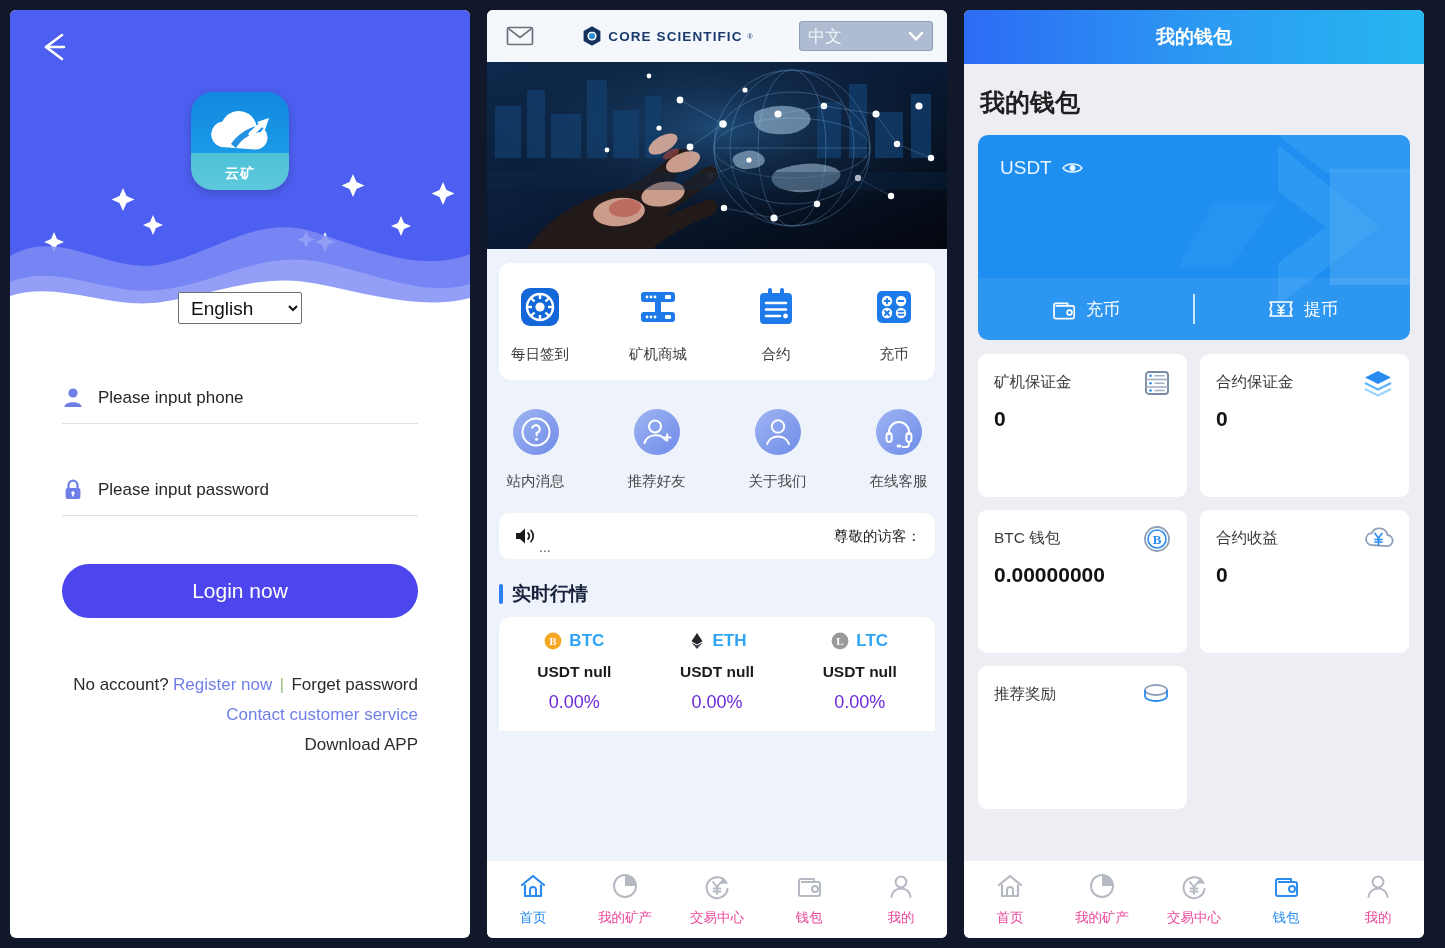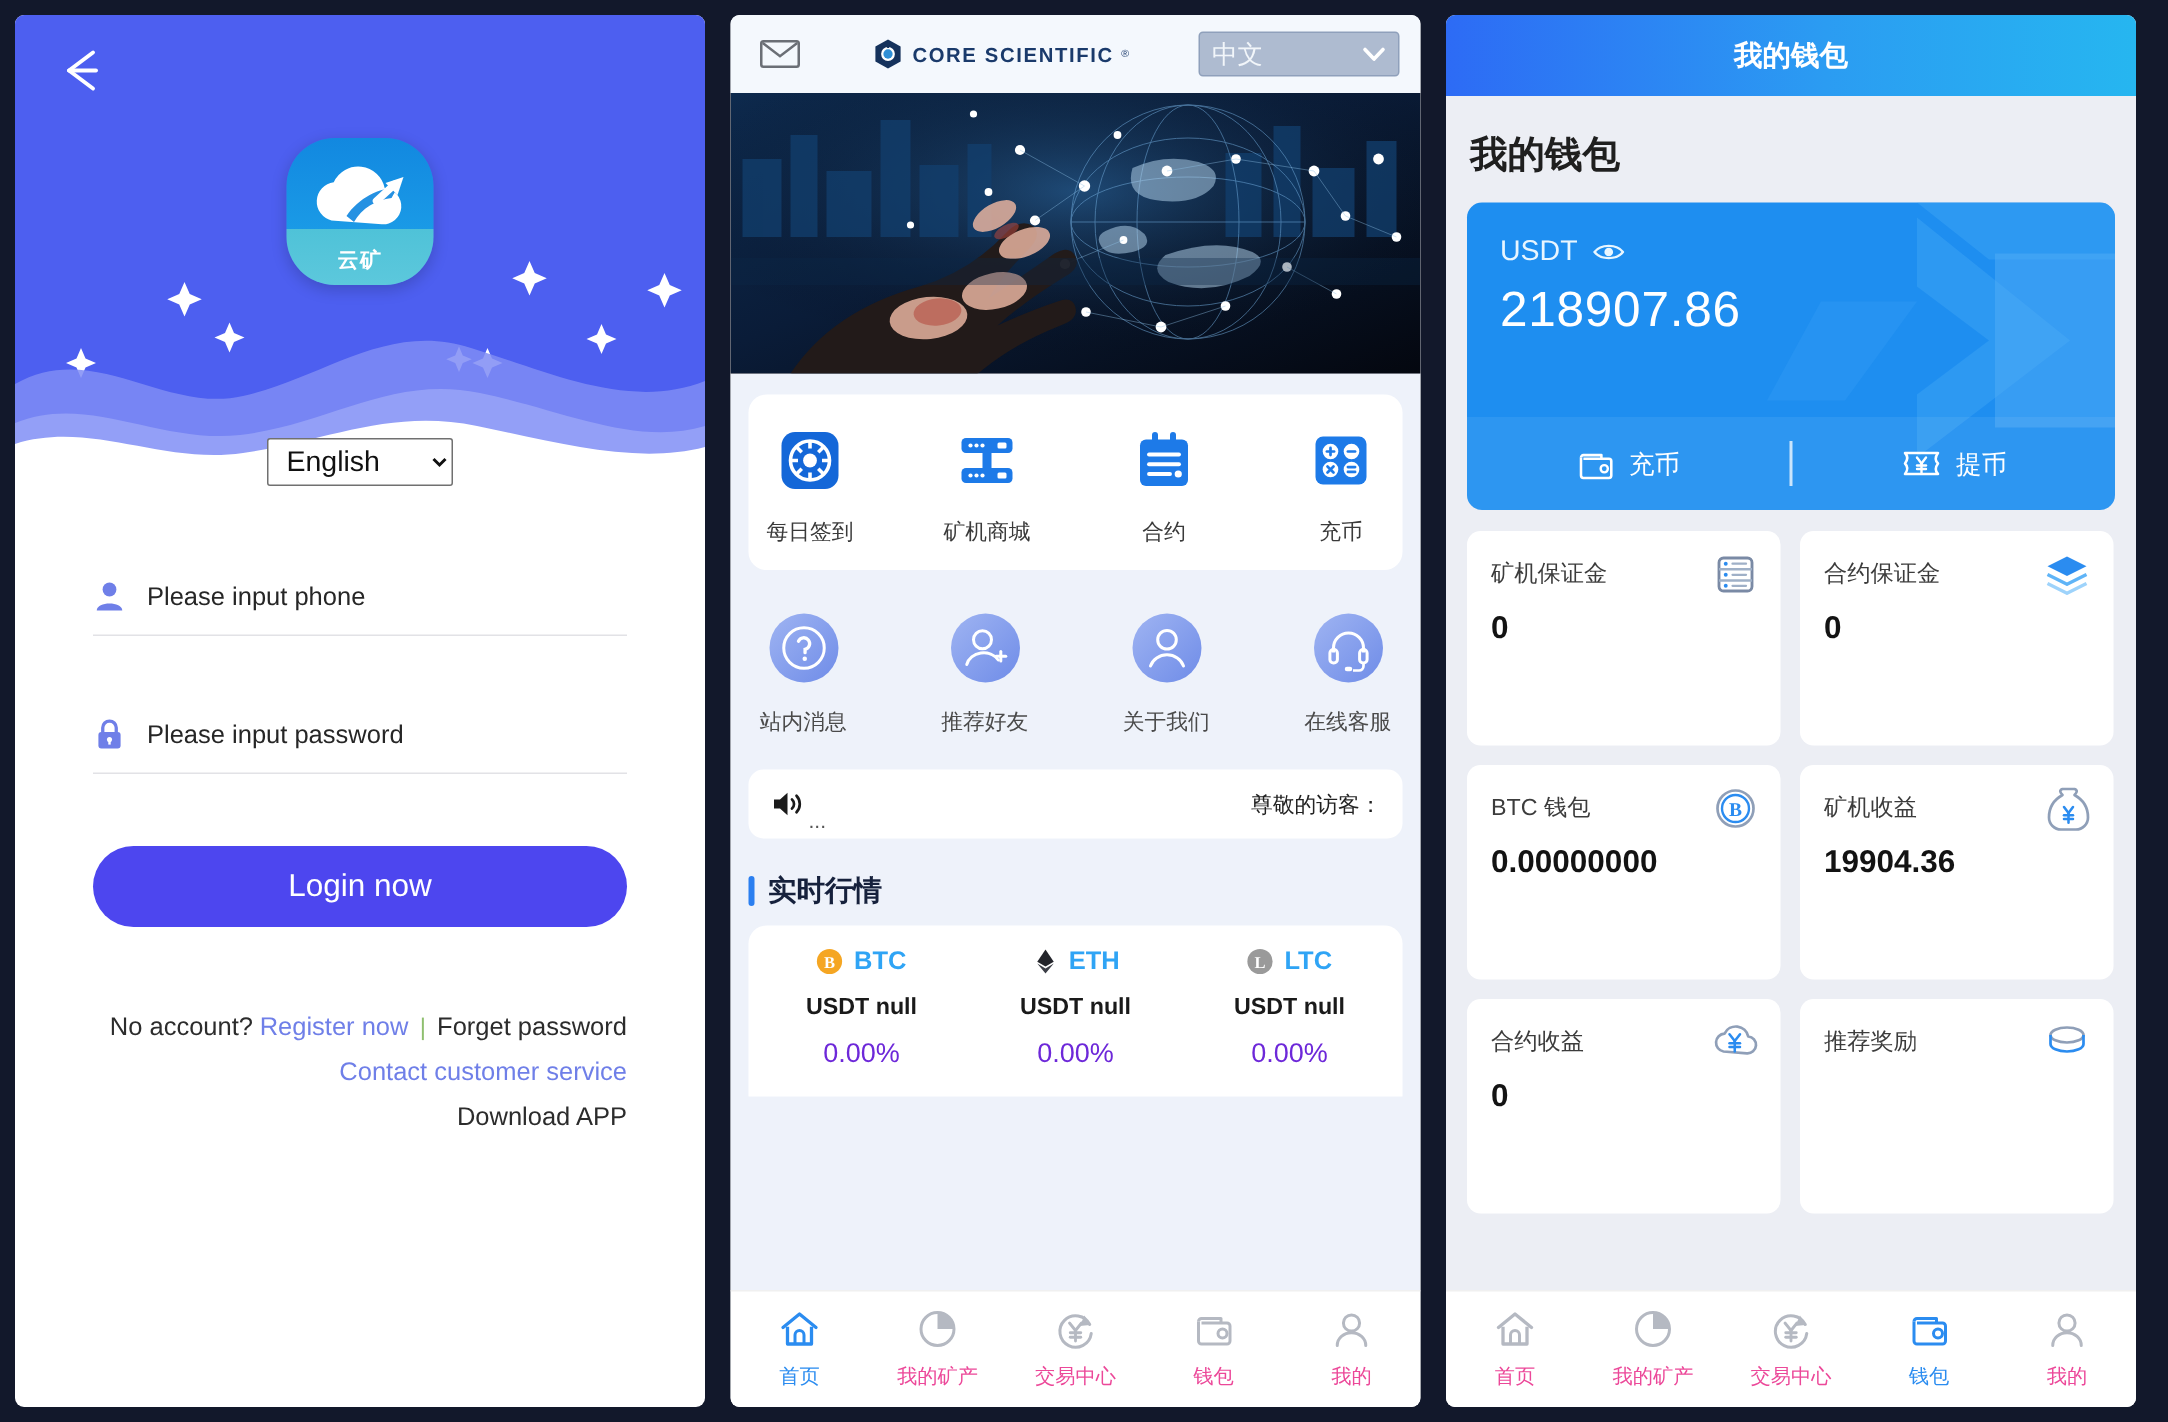--- a/index.html
+++ b/index.html
@@ -21,21 +21,21 @@
     height: 310px; position: relative;
     background: #4d5ff0;
     overflow: hidden; flex: 0 0 auto;
   }
   .back-arrow {
     position: absolute; left: 24px; top: 16px;
     width: 42px; height: 42px; cursor: pointer; z-index: 5;
   }
   .app-logo {
     position: absolute; left: 50%; top: 82px; transform: translateX(-50%);
-    width: 98px; height: 98px; border-radius: 32px;
+    width: 98px; height: 98px; border-radius: 22px;
     background: linear-gradient(180deg,#1288e0 0%,#1a9ae6 62%,#4fc2d8 62%,#5cc8dc 100%);
     overflow: hidden; z-index: 4;
     box-shadow: 0 3px 10px rgba(0,0,0,.18);
   }
   .app-logo .logo-tag {
     position: absolute; bottom: 7px; width: 100%; text-align: center;
     color: #fff; font-size: 14px; font-weight: bold; letter-spacing: 1px;
   }
   .stars { position: absolute; inset: 0; z-index: 2; }
   .waves { position: absolute; left: 0; right: 0; bottom: 0; height: 110px; z-index: 3; }
@@ -654,21 +654,20 @@
           </g>
         </svg>
         <div class="inner">
           <div class="ulabel">
             <span>USDT</span>
             <svg width="21" height="14" viewBox="0 0 21 14">
               <path d="M1 7 C5 1.6 16 1.6 20 7 C16 12.4 5 12.4 1 7 Z" fill="none" stroke="#e8f6ff" stroke-width="1.5"></path>
               <circle cx="10.5" cy="7" r="2.9" fill="#e8f6ff"></circle>
             </svg>
           </div>
-          <div class="uval">218907.86</div>
         </div>
         <div class="usdt-actions">
           <div class="ua">
             <svg width="26" height="24" viewBox="0 0 26 24">
               <path d="M3 8 v12 a1.6 1.6 0 0 0 1.6 1.6 h17 a1.6 1.6 0 0 0 1.6 -1.6 v-9.6 a1.6 1.6 0 0 0 -1.6 -1.6 H4.6" fill="none" stroke="#ffffff" stroke-width="1.7" stroke-linejoin="round"></path>
               <path d="M3 8 a1.6 1.6 0 0 1 1.6 -1.6 h12 v3" fill="none" stroke="#ffffff" stroke-width="1.7" stroke-linejoin="round"></path>
               <circle cx="18.5" cy="15.5" r="2.4" fill="none" stroke="#ffffff" stroke-width="1.6"></circle>
             </svg>
             <span>充币</span>
           </div>
@@ -727,34 +726,20 @@
           <div class="sl">BTC 钱包</div>
           <div class="sv">0.00000000</div>
           <svg class="sic" width="30" height="30" viewBox="0 0 30 30">
             <circle cx="15" cy="15" r="12" fill="none" stroke="#8f9fb8" stroke-width="1.8"></circle>
             <circle cx="15" cy="15" r="9" fill="none" stroke="#2b8cf0" stroke-width="1.6"></circle>
             <text x="15" y="20" font-size="13" font-weight="bold" fill="#2b8cf0" text-anchor="middle" font-family="Liberation Serif, serif">B</text>
           </svg>
         </div>
 
 
-        <div class="stat">
-          <div class="sl">矿机收益</div>
-          <div class="sv">19904.36</div>
-          <svg class="sic" width="30" height="32" viewBox="0 0 30 32">
-            <path d="M11 6 q-3 -3 0 -4 h8 q3 1 0 4 q9 5 9 15 a8 8 0 0 1 -8 8 h-10 a8 8 0 0 1 -8 -8 q0 -10 9 -15 z" fill="none" stroke="#8f9fb8" stroke-width="1.8" stroke-linejoin="round"></path>
-            <g stroke="#2b8cf0" stroke-width="1.7" stroke-linecap="round">
-              <line x1="12" y1="14" x2="15" y2="18"></line>
-                <line x1="18" y1="14" x2="15" y2="18"></line>
-              <line x1="12" y1="19.5" x2="18" y2="19.5"></line>
-                <line x1="12" y1="22" x2="18" y2="22"></line>
-              <line x1="15" y1="18" x2="15" y2="24.5"></line>
-            </g>
-          </svg>
-        </div>
 
         <div class="stat">
           <div class="sl">合约收益</div>
           <div class="sv">0</div>
           <svg class="sic" width="32" height="28" viewBox="0 0 32 28">
             <path d="M9 21 a6 6 0 0 1 .7 -11.9 a8.4 8.4 0 0 1 15.8 1.9 a5.6 5.6 0 0 1 -.9 11.2 z" fill="none" stroke="#8f9fb8" stroke-width="1.8" stroke-linejoin="round"></path>
             <g stroke="#2b8cf0" stroke-width="1.7" stroke-linecap="round">
               <line x1="13" y1="9.5" x2="16.5" y2="14"></line>
                 <line x1="20" y1="9.5" x2="16.5" y2="14"></line>
               <line x1="13" y1="15.5" x2="20" y2="15.5"></line>

